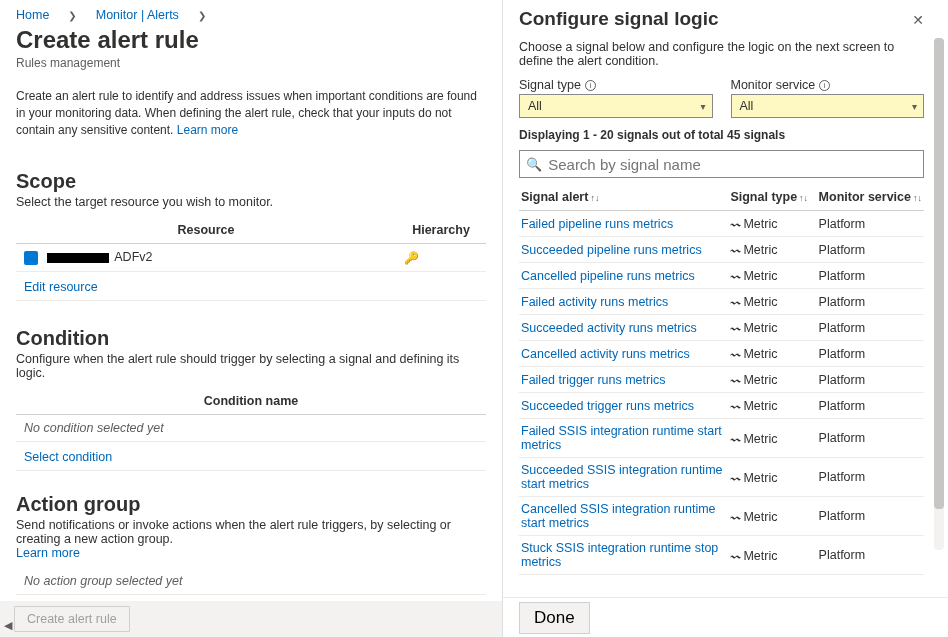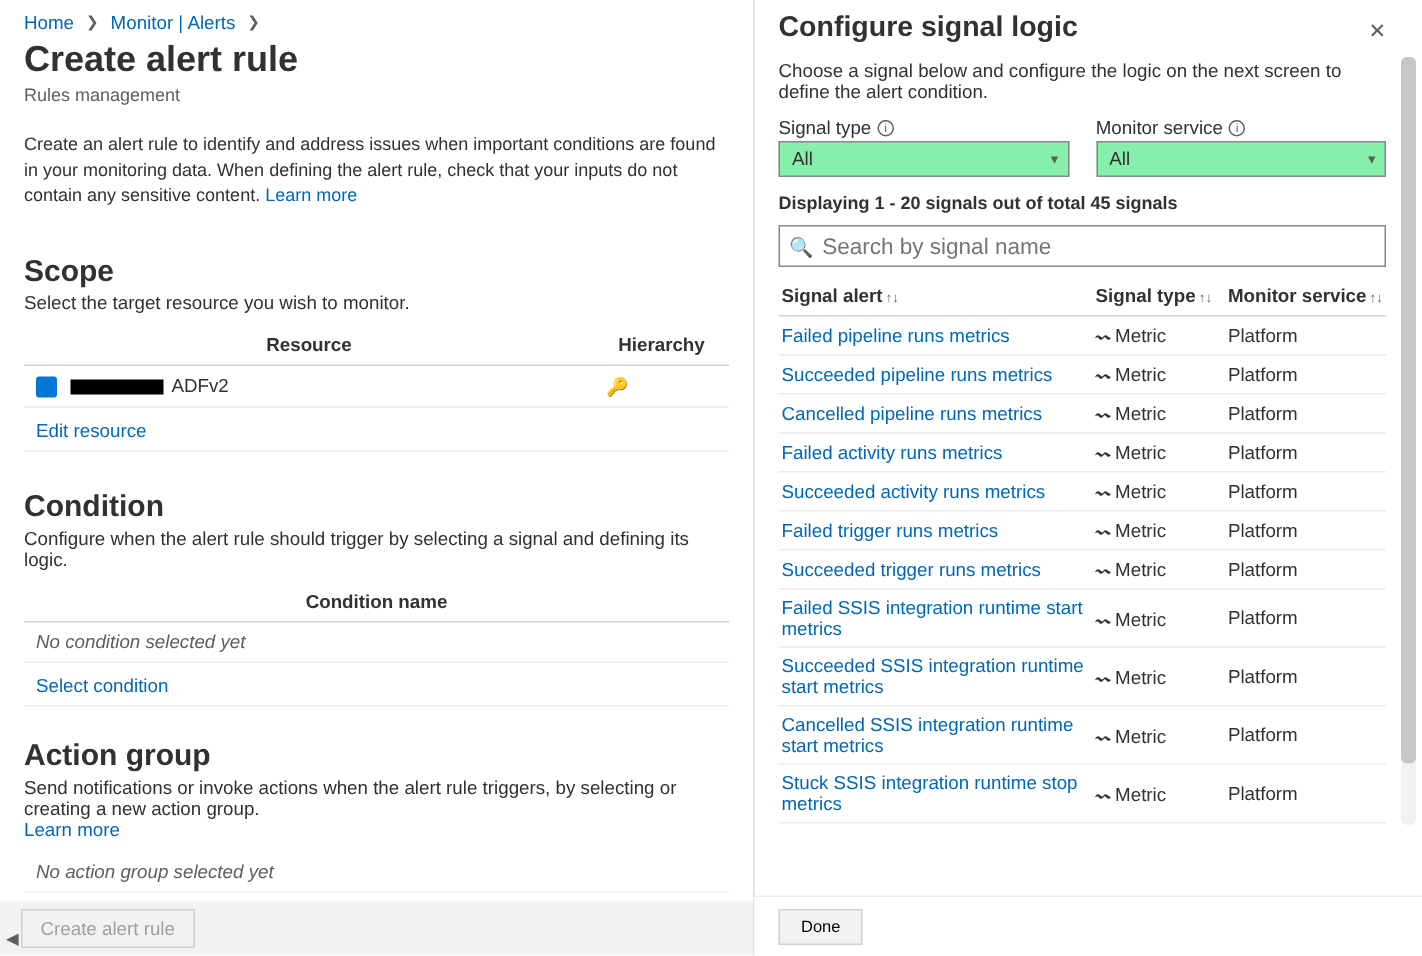--- a/index.html
+++ b/index.html
@@ -1,20 +1,20 @@
 <!DOCTYPE html>
 <html><head>
 <meta charset="utf-8">
 <style>
   * { box-sizing: border-box; margin: 0; padding: 0; }
   body { font-family: "Segoe UI", Arial, sans-serif; font-size: 13px; color: #323130; width: 948px; height: 637px; overflow: hidden; position: relative; background: #fff; }
   a, .link { color: #0067b8; text-decoration: none; cursor: pointer; }
 
   .left-pane { position: absolute; left: 0; top: 0; width: 502px; height: 600px; padding: 8px 16px 0 16px; overflow: hidden; }
-  .breadcrumb { font-size: 12.5px; margin-bottom: 4px; display:flex; align-items:center; gap:8px; }
+  .breadcrumb { font-size: 12.5px; margin-bottom: 4px; display:flex; align-items:center; gap:19px; }
   .breadcrumb .sep { color: #605e5c; font-size: 10px; }
   h1.title { font-size: 24px; font-weight: 600; margin-top: 0; }
   .subtitle { font-size: 12px; color: #605e5c; margin-top: 2px; margin-bottom: 18px; }
   .intro { font-size: 12px; line-height: 1.4; margin-bottom: 32px; }
 
   h2.section { font-size: 20px; font-weight: 600; margin-top: 12px; margin-bottom: 2px; }
   .section-desc { font-size: 12.5px; color: #323130; margin-bottom: 8px; }
 
   .tbl { width: 100%; border-collapse: collapse; font-size: 12.5px; }
   .tbl th { text-align: center; font-weight: 600; padding: 6px 8px; border-bottom: 1px solid #d2d0ce; }
@@ -33,21 +33,21 @@
   .right-pane { position:absolute; right:0; top:0; width:446px; height:637px; background:#fff; border-left:1px solid #e1dfdd; }
   .panel-inner { padding: 8px 24px 0 16px; height: 598px; overflow:hidden; position:relative; }
   .panel-head { display:flex; justify-content:space-between; align-items:flex-start; }
   .panel-title { font-size: 19px; font-weight:600; margin-bottom:10px; }
   .close-x { font-size:14px; color:#605e5c; cursor:pointer; margin-top:4px; }
   .panel-desc { font-size:12.5px; margin-bottom:10px; }
   .filter-row { display:flex; gap:18px; margin-bottom:10px; }
   .filter { flex:1; }
   .filter-label { font-size:12.5px; display:flex; align-items:center; gap:4px; margin-bottom:2px; }
   .info-icon { display:inline-block; width:11px; height:11px; border:1px solid #605e5c; border-radius:50%; font-size:8px; line-height:10px; text-align:center; color:#605e5c; }
-  .select { border:1px solid #8a8886; height:24px; display:flex; align-items:center; justify-content:space-between; padding:0 6px 0 8px; font-size:12.5px; background:#86efac; cursor:pointer; }
+  .select { border:1px solid #8a8886; height:24px; display:flex; align-items:center; justify-content:space-between; padding:0 6px 0 8px; font-size:12.5px; background:#fef9c3; cursor:pointer; }
   .chev { font-size:10px; color:#605e5c; }
 
   .count-line { font-size:12px; font-weight:600; margin: 6px 0 8px 0; }
   .search-box { border:1px solid #8a8886; height:28px; display:flex; align-items:center; padding:0 6px; gap:6px; margin-bottom:8px; }
   .search-box input { border:none; outline:none; flex:1; font-size:15px; color:#605e5c; }
   .search-icon { color:#605e5c; font-size:13px; }
 
   .sig-table { width:100%; border-collapse:collapse; font-size:12.5px; }
   .sig-table th { text-align:left; font-weight:600; padding:4px 2px 6px 2px; border-bottom:1px solid #d2d0ce; white-space:nowrap; }
   .sort-arrows { font-size:9px; color:#605e5c; margin-left:2px; }
@@ -55,21 +55,21 @@
   .sig-name { color:#0067b8; cursor:pointer; }
   .metric-icon { font-size:10px; color:#323130; letter-spacing:-1px; margin-right:4px; }
   .col-name { width: 56%; }
   .col-type { width: 22%; white-space:nowrap; }
   .col-svc { width: 22%; }
 
   .scroll-track { position:absolute; top:38px; right:4px; bottom:48px; width:10px; background:#f3f2f1; border-radius:4px;}
   .scroll-thumb { position:absolute; top:0; width:100%; height:92%; background:#c8c6c4; border-radius:4px; }
 
   .panel-footer { position:absolute; bottom:0; left:0; right:0; height:40px; display:flex; align-items:center; padding:0 16px; background:#fff; border-top:1px solid #edebe9; }
-  .btn { background:#f3f2f1; border:1px solid #d2d0ce; padding:5px 14px; font-size:11px; cursor:pointer;text-align:center; }
+  .btn { background:#f3f2f1; border:1px solid #d2d0ce; padding:5px 14px; font-size:17px; cursor:pointer;text-align:center; }
 </style>
 </head>
 <body>
 
 <div class="left-pane">
   <div class="breadcrumb">
     <span class="link">Home</span>
     <span class="sep">❯</span>
     <span class="link">Monitor | Alerts</span>
     <span class="sep">❯</span>
@@ -214,20 +214,25 @@
             <td class="col-name"><span class="sig-name">Failed activity runs metrics</span></td>
             <td class="col-type"><span class="metric-icon">〰</span><span>Metric</span></td>
             <td class="col-svc"><span>Platform</span></td>
           </tr>
           <tr>
             <td class="col-name"><span class="sig-name">Succeeded activity runs metrics</span></td>
             <td class="col-type"><span class="metric-icon">〰</span><span>Metric</span></td>
             <td class="col-svc"><span>Platform</span></td>
           </tr>
           <tr>
+            <td class="col-name"><span class="sig-name">Cancelled activity runs metrics</span></td>
+            <td class="col-type"><span class="metric-icon">〰</span><span>Metric</span></td>
+            <td class="col-svc"><span>Platform</span></td>
+          </tr>
+          <tr>
             <td class="col-name"><span class="sig-name">Failed trigger runs metrics</span></td>
             <td class="col-type"><span class="metric-icon">〰</span><span>Metric</span></td>
             <td class="col-svc"><span>Platform</span></td>
           </tr>
           <tr>
             <td class="col-name"><span class="sig-name">Succeeded trigger runs metrics</span></td>
             <td class="col-type"><span class="metric-icon">〰</span><span>Metric</span></td>
             <td class="col-svc"><span>Platform</span></td>
           </tr>
           <tr>

